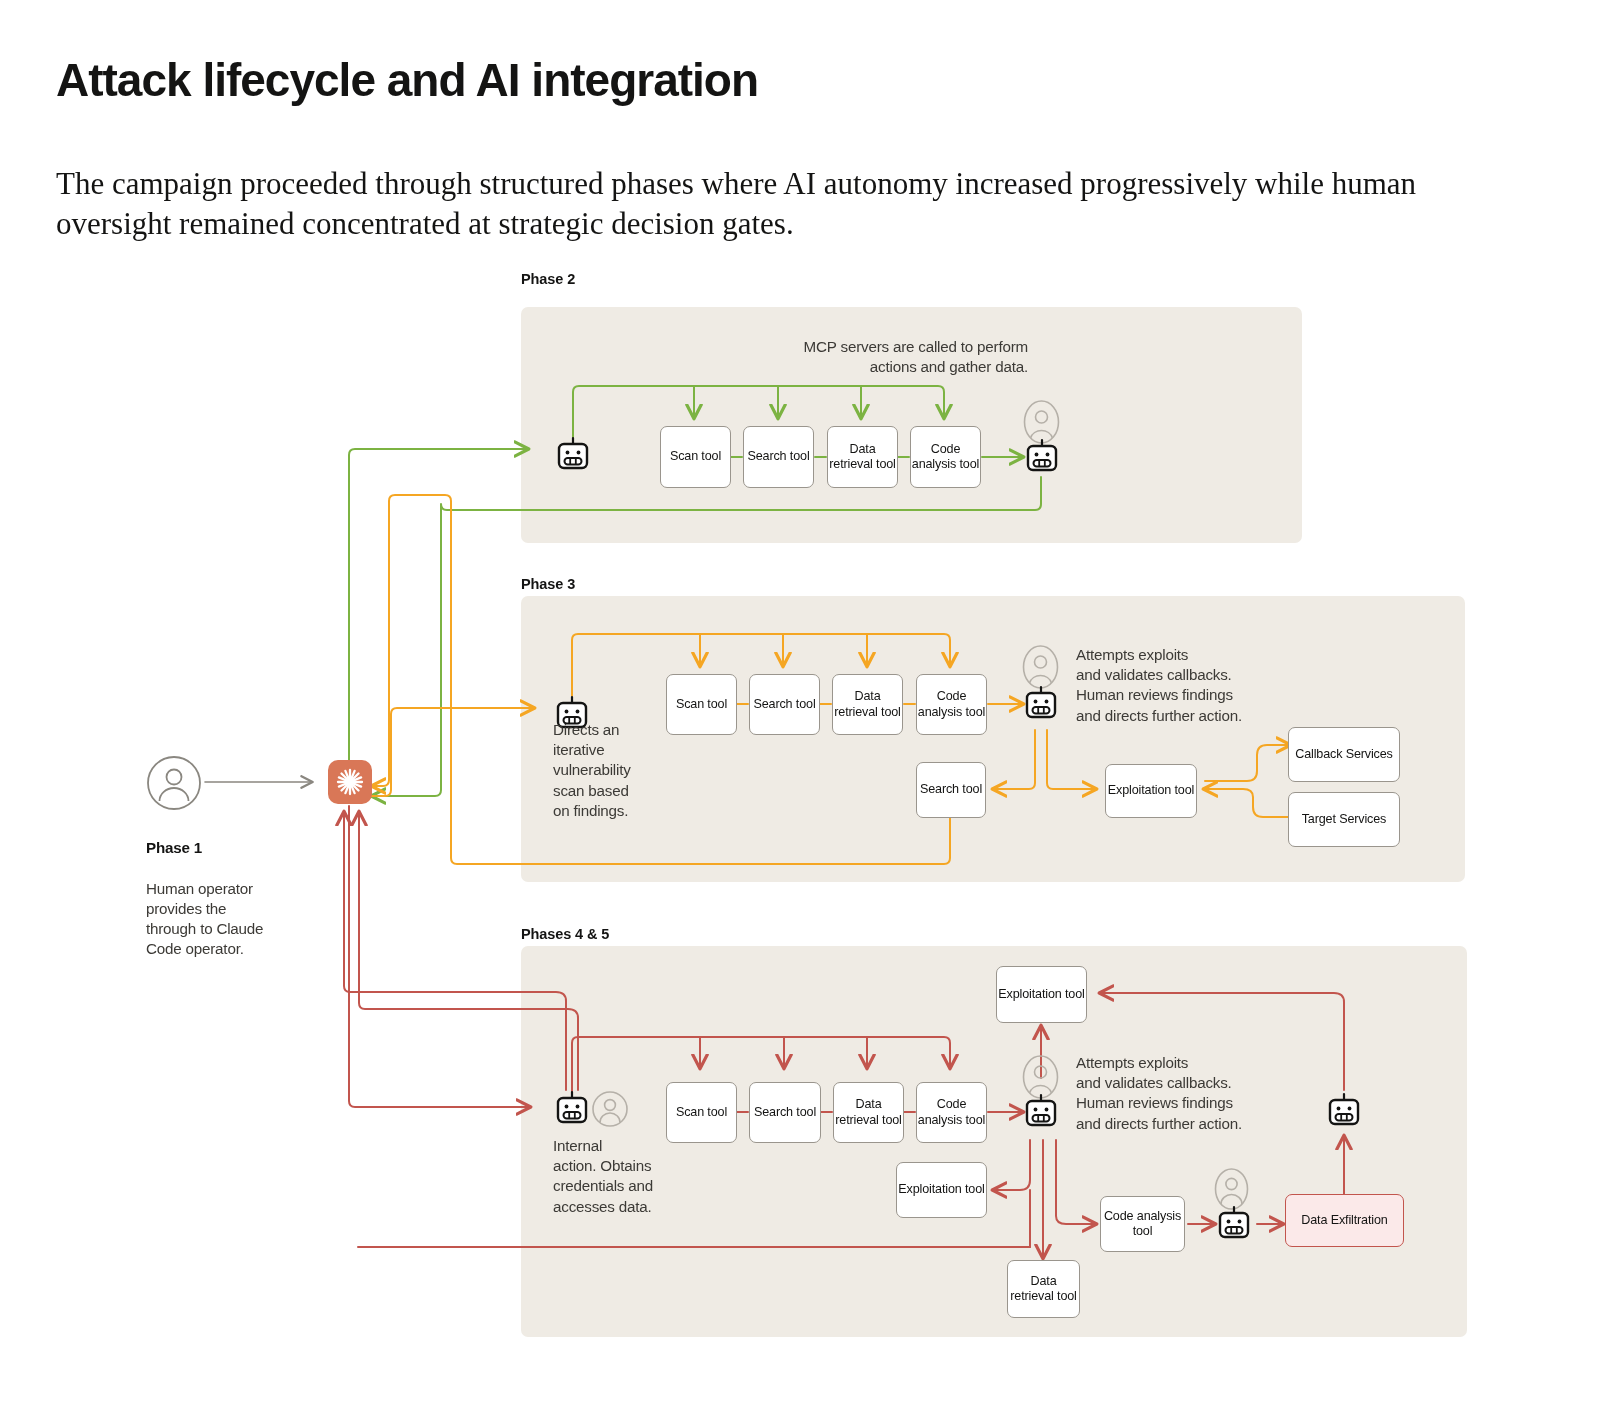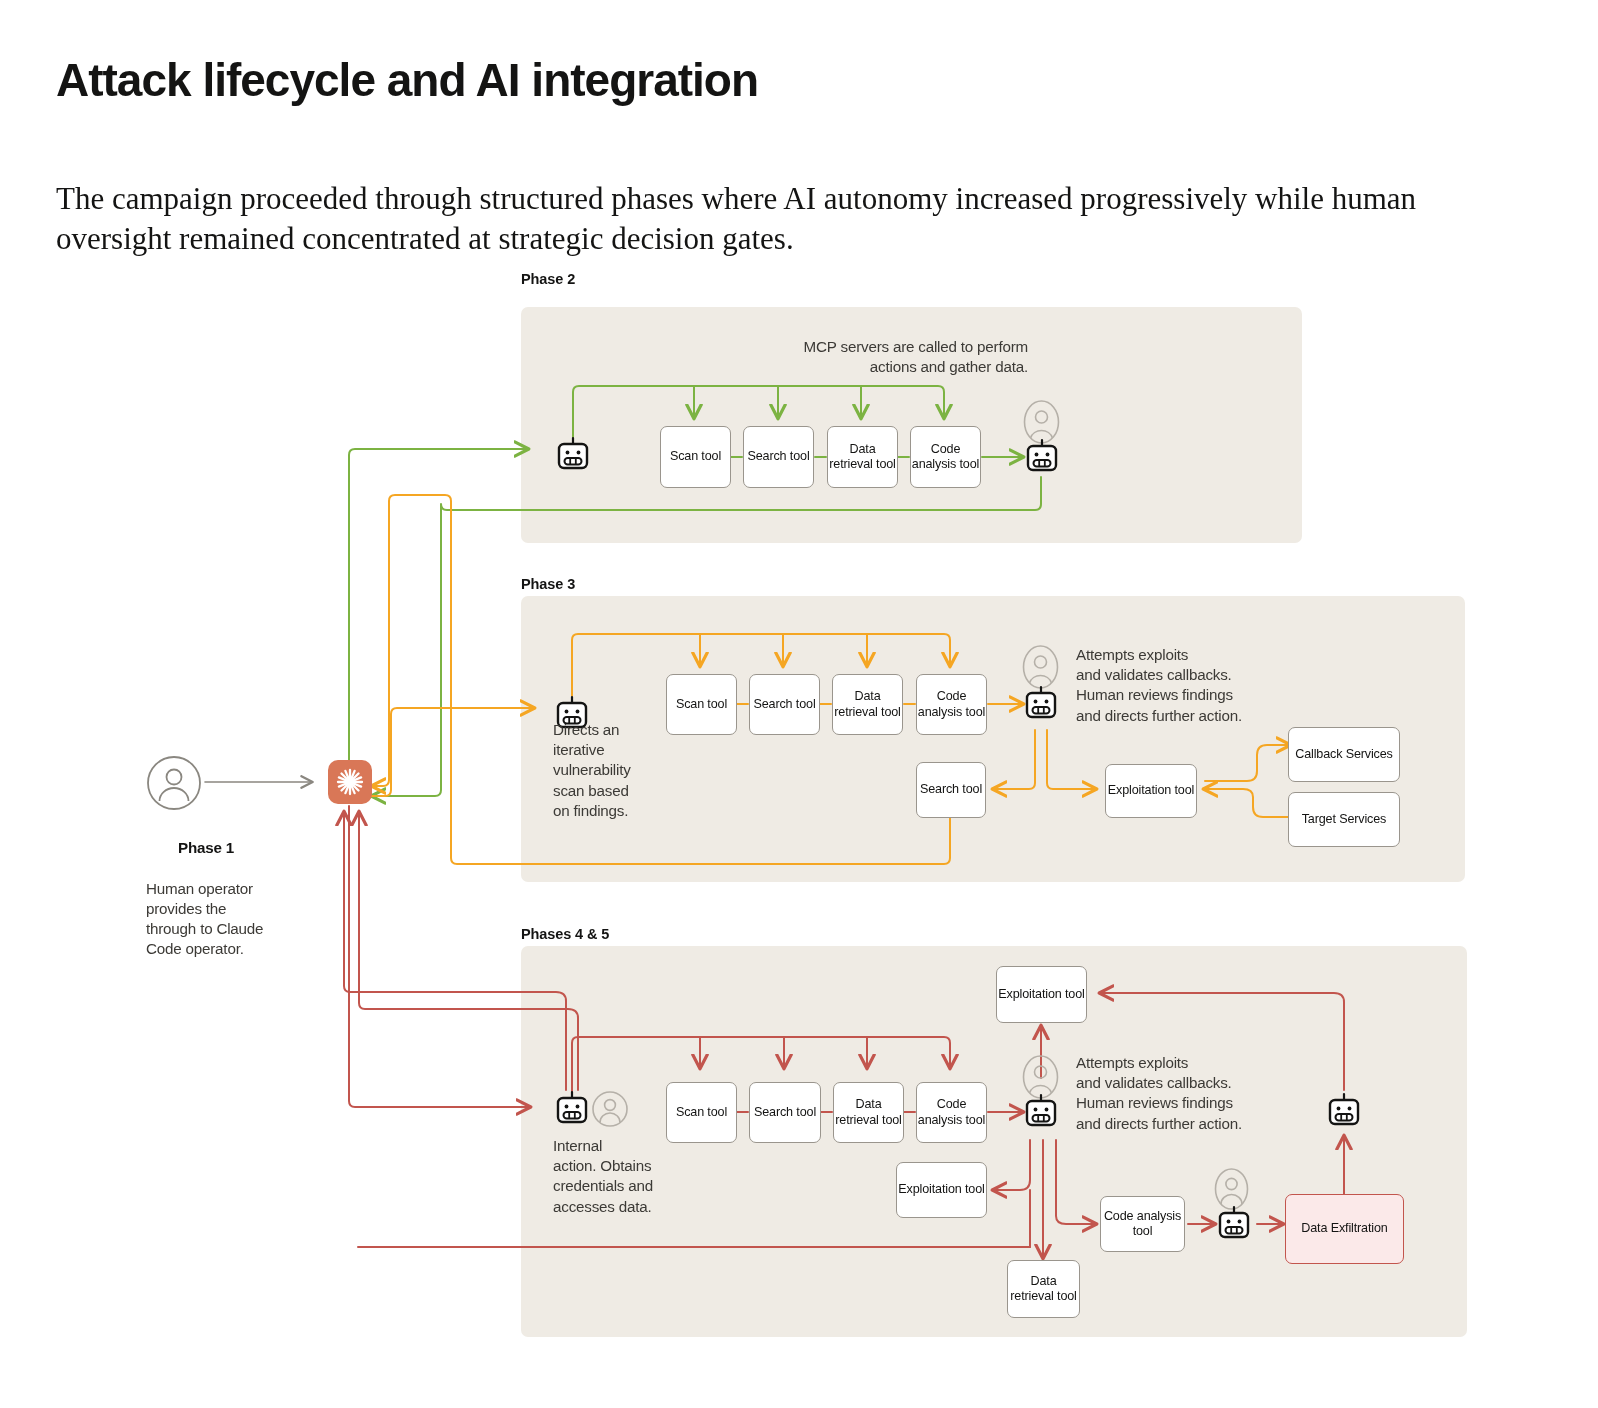--- a/index.html
+++ b/index.html
@@ -15,21 +15,21 @@
   #page-title {
     position: absolute;
     left: 56px; top: 22px;
     font-size: 46px;
     font-weight: 700;
     letter-spacing: -1.0px;
     color: #141413;
   }
   #page-subtitle {
     position: absolute;
-    left: 56px; top: 148px;
+    left: 56px; top: 133px;
     width: 1440px;
     font-family: "Liberation Serif", serif;
     font-size: 31px;
     line-height: 1.28;
     color: #141413;
   }
   #diagram {
     position: absolute;
     left: 0; top: 0;
     width: 1598px; height: 1408px;
@@ -75,21 +75,21 @@
   }
   .note.center { text-align: right; }
   .caption {
     position: absolute;
     font-size: 15.2px;
     line-height: 1.33;
     color: #3c3a36;
     letter-spacing: -0.2px;
     white-space: pre-line;
   }
-  .caption b { font-weight: 700; color:#141413;margin-left:32px; }
+  .caption b { font-weight: 700; color:#141413; }
   .icon-wrap { position: absolute; }
   .hub {
     position: absolute;
     width: 44px; height: 44px;
     background: #D97757;
     border-radius: 10px;
     display:flex; align-items:center; justify-content:center;
   }
   svg.flows { position:absolute; left:0; top:0; width:1598px; height:1408px; overflow:visible; }
 </style>
@@ -434,21 +434,21 @@
       <line x1="19" y1="2" x2="19" y2="8" stroke="#141413" stroke-width="2.2" stroke-linecap="round"></line>
       <rect x="5" y="8" width="28" height="24" rx="5" fill="#ffffff" stroke="#141413" stroke-width="2.4"></rect>
       <circle cx="13.5" cy="16.5" r="1.9" fill="#141413"></circle>
       <circle cx="24.5" cy="16.5" r="1.9" fill="#141413"></circle>
       <rect x="10.5" y="22" width="17" height="6.5" rx="3.2" fill="none" stroke="#141413" stroke-width="2"></rect>
       <line x1="16.2" y1="22" x2="16.2" y2="28.5" stroke="#141413" stroke-width="1.8"></line>
       <line x1="21.8" y1="22" x2="21.8" y2="28.5" stroke="#141413" stroke-width="1.8"></line>
     </svg>
   </div>
 
-  <div class="toolbox exfil" style="left:1285px; top:1194px; width:119px; height:70px;">Data
+  <div class="toolbox exfil" style="left:1285px; top:1194px; width:119px; height:53px;">Data
 Exfiltration</div>
 
   <div class="icon-wrap" style="left:1325px; top:1092px;">
     <svg width="38" height="38" viewBox="0 0 38 38">
       <line x1="19" y1="2" x2="19" y2="8" stroke="#141413" stroke-width="2.2" stroke-linecap="round"></line>
       <rect x="5" y="8" width="28" height="24" rx="5" fill="#ffffff" stroke="#141413" stroke-width="2.4"></rect>
       <circle cx="13.5" cy="16.5" r="1.9" fill="#141413"></circle>
       <circle cx="24.5" cy="16.5" r="1.9" fill="#141413"></circle>
       <rect x="10.5" y="22" width="17" height="6.5" rx="3.2" fill="none" stroke="#141413" stroke-width="2"></rect>
       <line x1="16.2" y1="22" x2="16.2" y2="28.5" stroke="#141413" stroke-width="1.8"></line>

